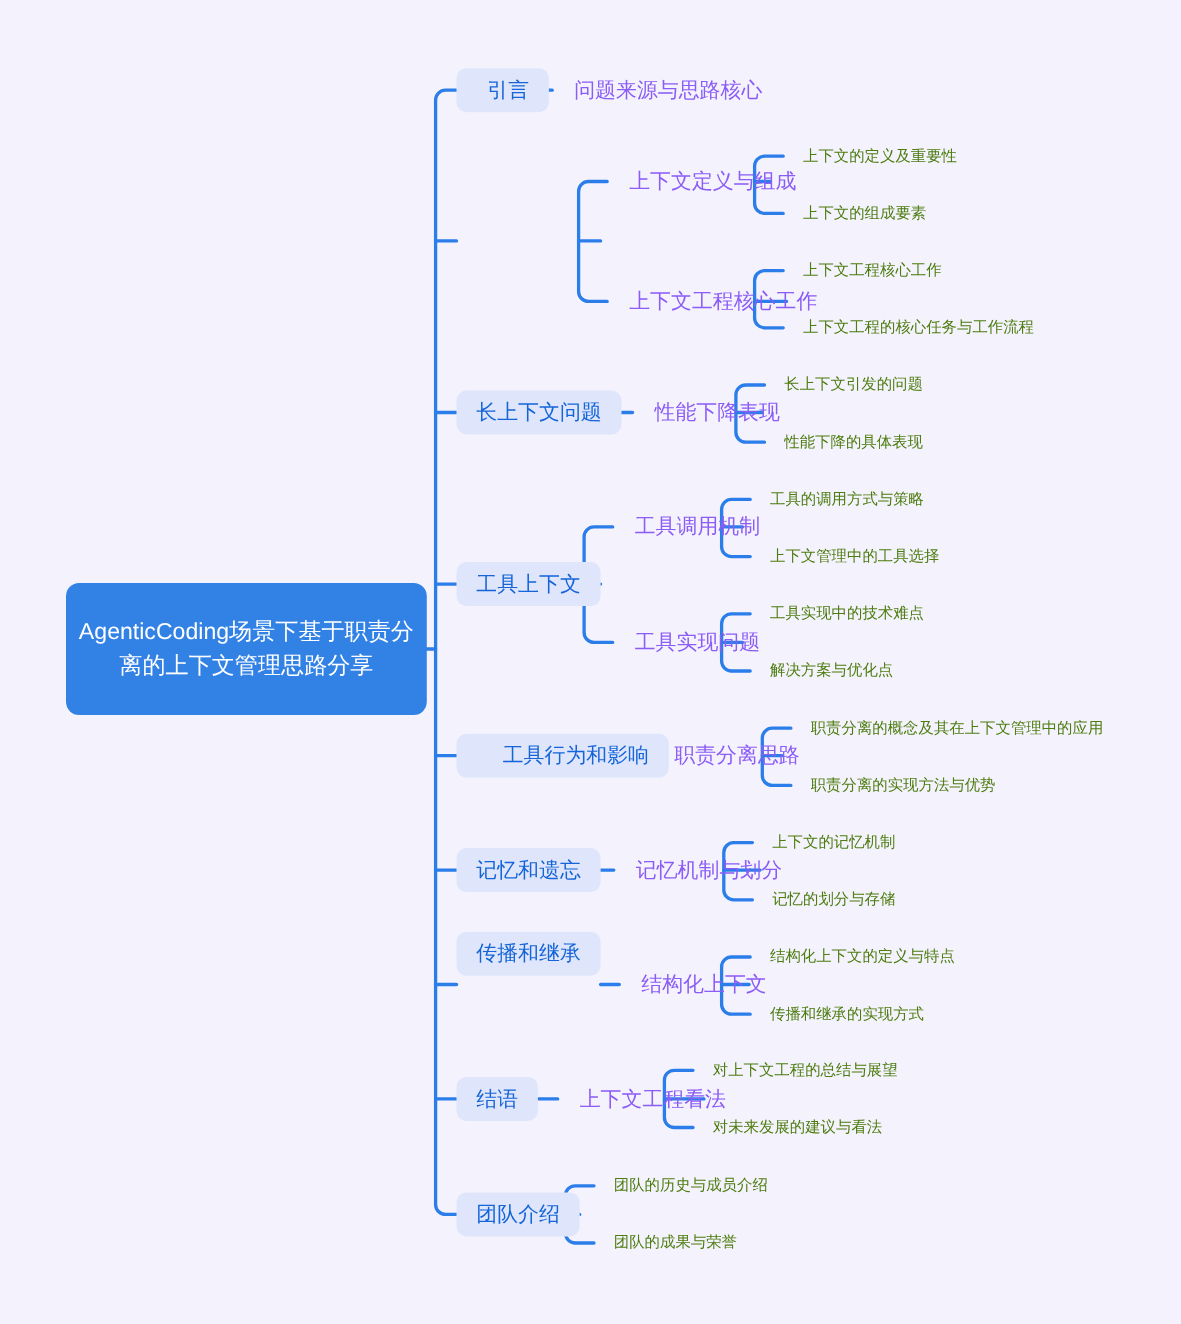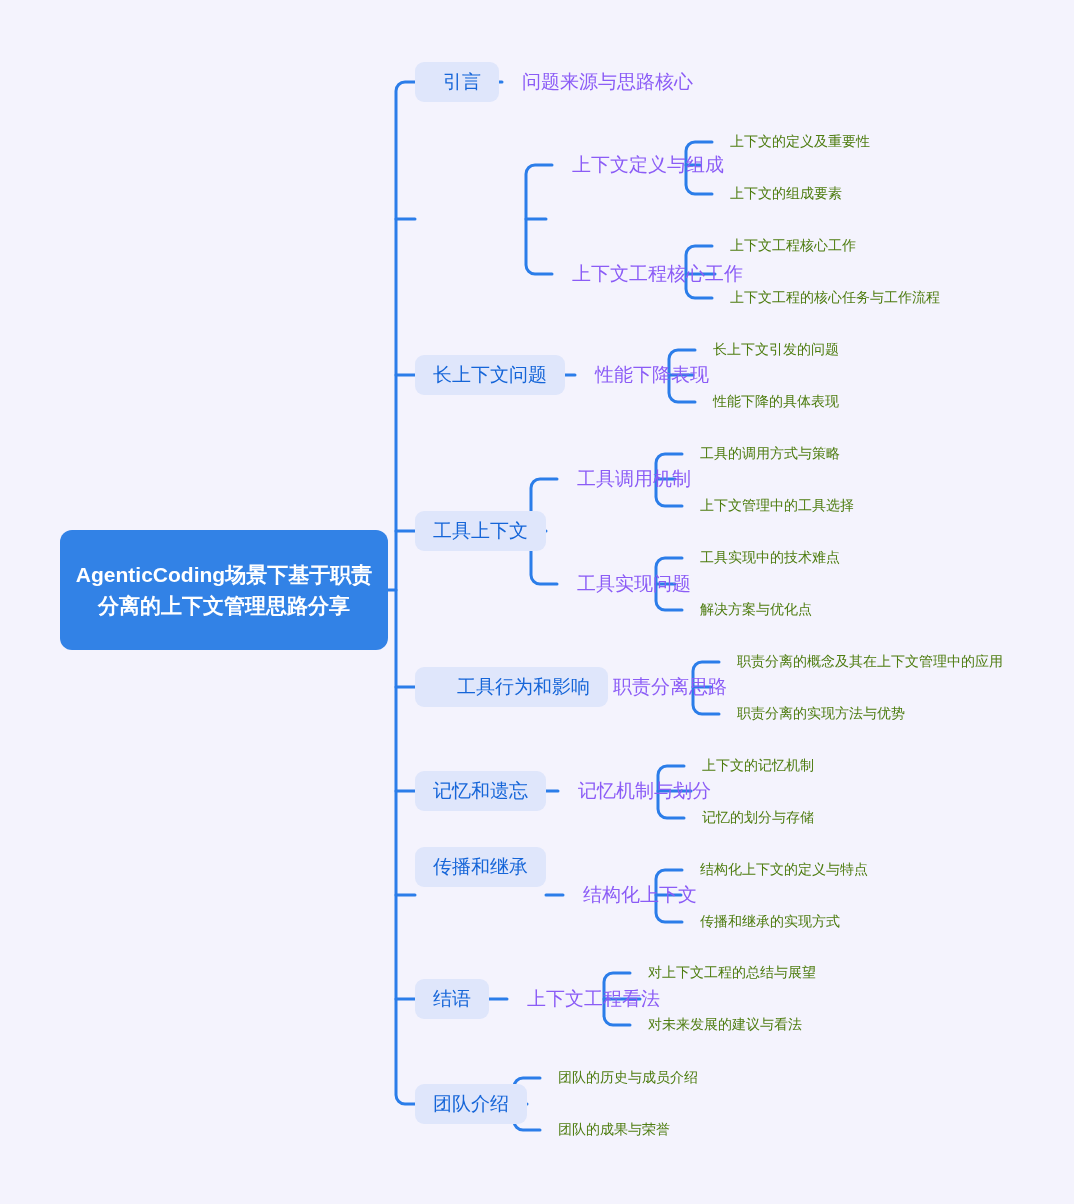--- a/index.html
+++ b/index.html
@@ -13,21 +13,21 @@
   #edges{position:absolute;left:0;top:0;width:1074px;height:1204px;pointer-events:none;}
 
   .node{position:absolute;box-sizing:border-box;}
 
   
   .root{
     left:60px;top:530px;width:328px;height:120px;
     background:#3282e6;border-radius:12px;
     color:#ffffff;font-size:21px;line-height:31px;
     display:flex;align-items:center;justify-content:center;
-    text-align:center;padding:0 10px;font-weight:700;
+    text-align:center;padding:0 10px;font-weight:400;
   }
 
   
   .l1{
     background:#dfe6fb;border-radius:9px;
     color:#1565d8;font-size:19px;
     display:flex;align-items:center;justify-content:center;
     padding:0 18px;height:40px;white-space:nowrap;
   }
 

